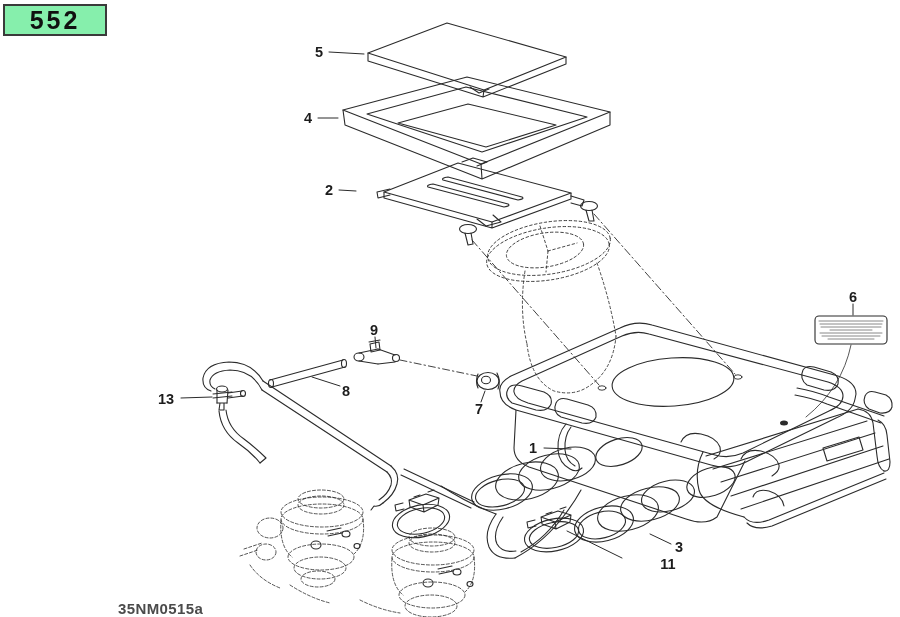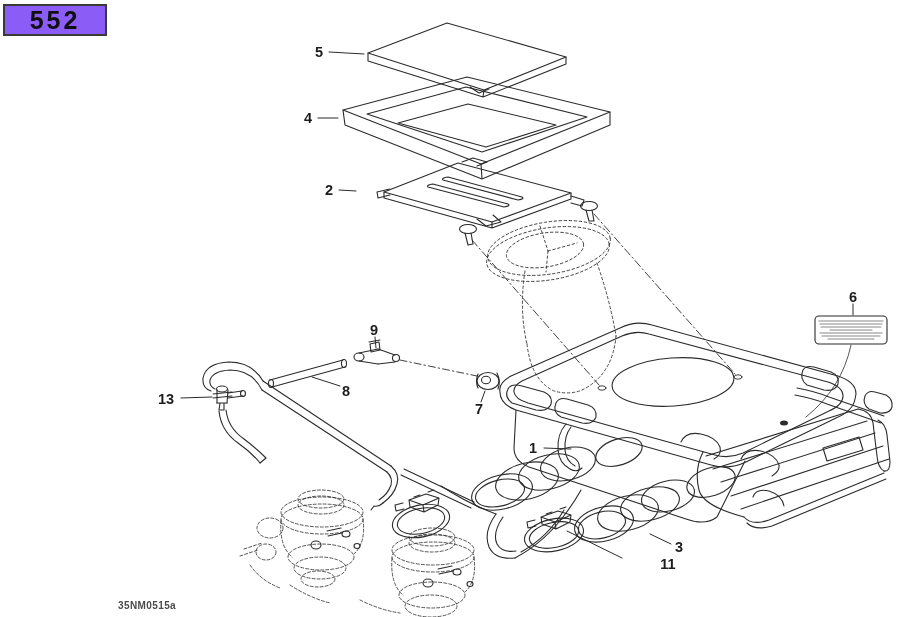--- a/index.html
+++ b/index.html
@@ -2,25 +2,25 @@
 <html><head>
 <meta charset="utf-8">
 <style>
   html,body{margin:0;padding:0;background:#ffffff;}
   body{width:900px;height:617px;position:relative;overflow:hidden;
        font-family:"Liberation Sans",sans-serif;}
   .stage{position:absolute;inset:0;}
   svg{position:absolute;left:0;top:0;}
   .badge{position:absolute;left:3px;top:4px;width:100px;height:28px;
          border:2px solid #3a3a3a;display:flex;align-items:center;justify-content:center;
-         font-size:25px;font-weight:800;letter-spacing:3px;color:#101010;background:#8b5cf6;}
+         font-size:25px;font-weight:800;letter-spacing:3px;color:#101010;background:#86efac;}
   .callout{position:absolute;transform:translate(-50%,-50%);
            font-size:14.5px;font-weight:700;color:#1c1c1c;line-height:1;
            background:transparent;white-space:nowrap;}
-  .drawing-code{position:absolute;left:118px;top:600px;font-size:10px;font-weight:700;
+  .drawing-code{position:absolute;left:118px;top:600px;font-size:15px;font-weight:700;
                 color:#4b4b4b;letter-spacing:.4px;}
 </style>
 </head>
 <body>
 
 <div class="stage">
 
 <svg width="900" height="617" viewBox="0 0 900 617">
   <g fill="none" stroke="#2b2b2b" stroke-width="1.1" stroke-linecap="round" stroke-linejoin="round">
 

